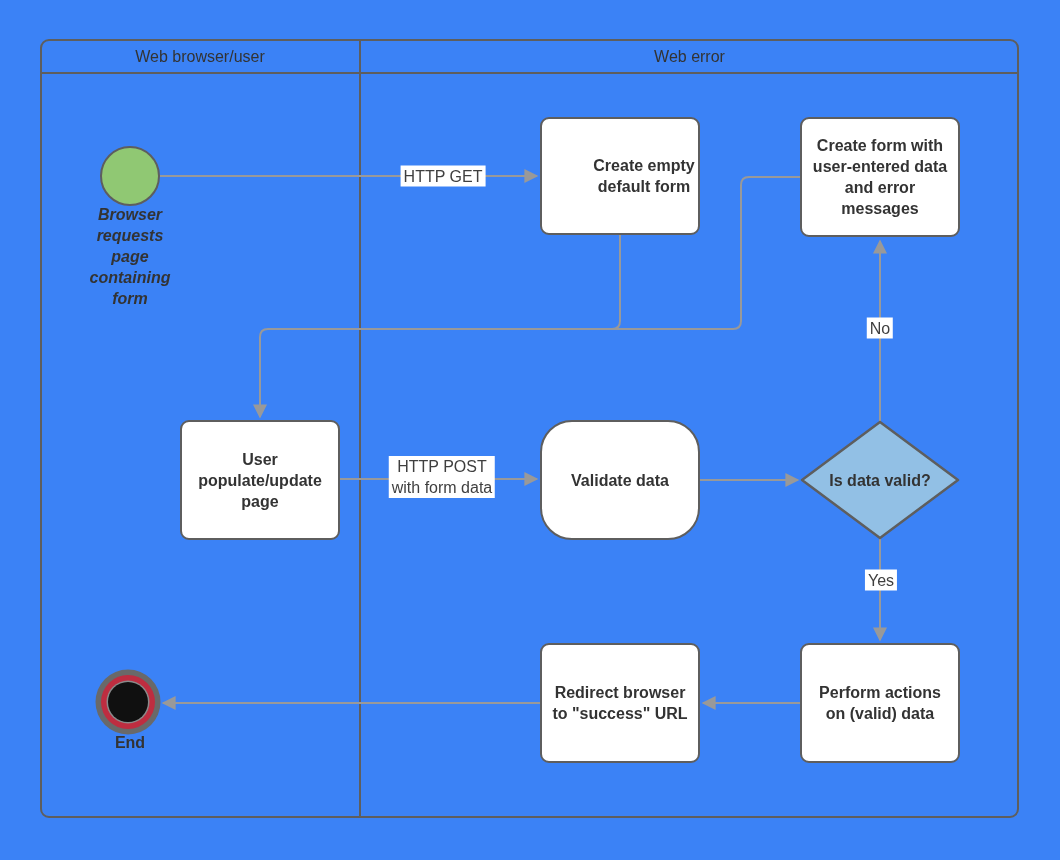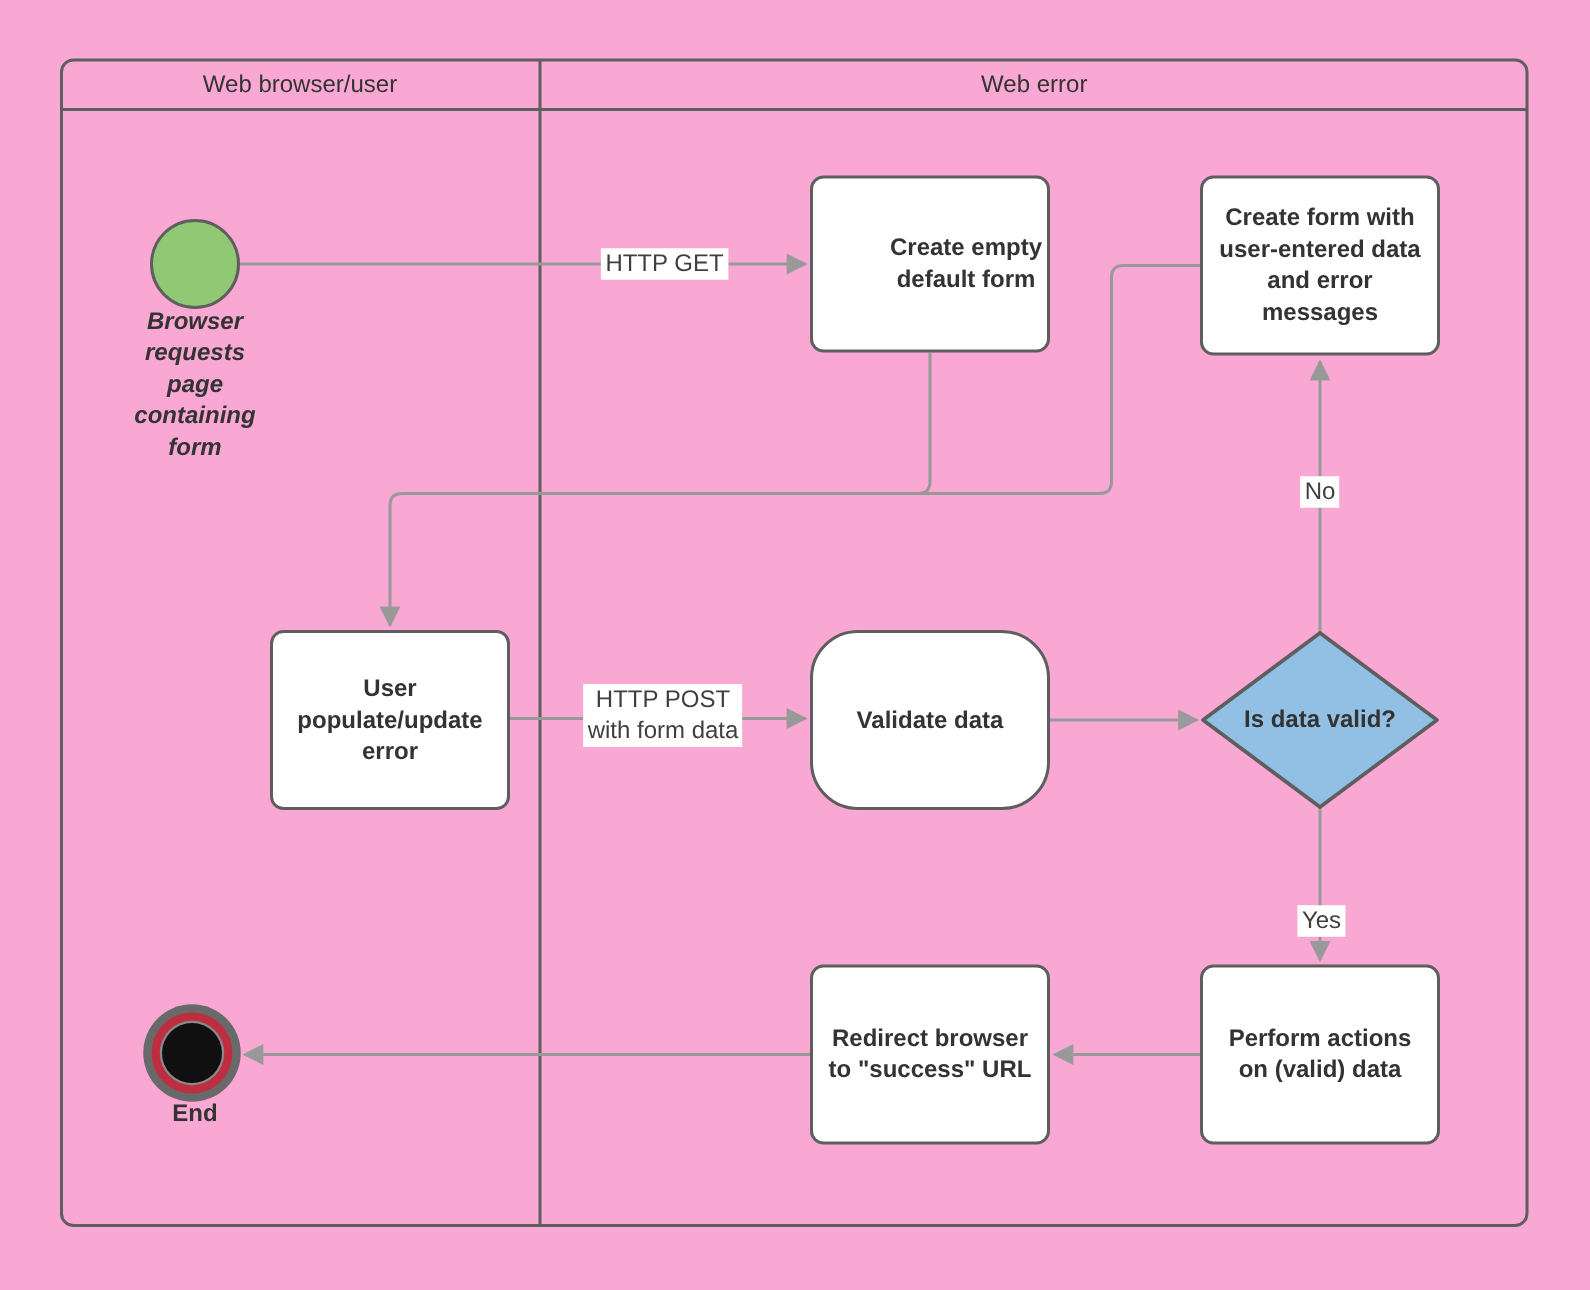--- a/index.html
+++ b/index.html
@@ -1,18 +1,18 @@
 <!DOCTYPE html>
 <html style="--start_fill: #90C873; --decision_fill: #92C0E5; --end_ring_red: #BE2D40; --node_stroke: #5E5E5E; --edge_line: #999999; --node_text: #333333; --label_text: #3F3F3F;"><head>
 <meta charset="utf-8">
 <title>Flowchart</title>
 <style>
   html,body{margin:0;padding:0;background:#fff;}
   #canvas{
-    position:relative;width:1060px;height:860px;background:#f9a8d4;overflow:hidden;
+    position:relative;width:1060px;height:860px;background:#3b82f6;overflow:hidden;
     font-family:"Liberation Sans",sans-serif;font-size:16px;color:var(--node_text,#333);
   }
   #lines{position:absolute;left:0;top:0;width:1060px;height:860px;}
   .abs{position:absolute;}
   .lane-header{
     display:flex;align-items:center;justify-content:center;
     color:var(--node_text,#333);font-size:16px;
   }
   .box{
     background:#fff;border:2.5px solid var(--node_stroke,#5E5E5E);border-radius:9px;
@@ -82,31 +82,31 @@
 form</div>
 
   <div class="abs box" style="left:540px;top:117px;width:160px;height:118px;padding-left:48px;">Create empty
 default form</div>
   <div class="abs box" style="left:800px;top:117px;width:160px;height:120px;">Create form with
 user-entered data
 and error
 messages</div>
   <div class="abs box" style="left:180px;top:420px;width:160px;height:120px;">User
 populate/update
-error</div>
+page</div>
   <div class="abs box" style="left:540px;top:420px;width:160px;height:120px;border-radius:32px;">Validate data</div>
   <div class="abs box" style="left:800px;top:643px;width:160px;height:120px;">Perform actions
 on (valid) data</div>
   <div class="abs box" style="left:540px;top:643px;width:160px;height:120px;">Redirect browser
 to "success" URL</div>
 
   <div class="abs diamond-label" style="left:880px;top:480px;">Is data valid?</div>
 
   <div class="abs end-core" style="left:108px;top:682px;"></div>
   <div class="abs node-label" style="left:103px;top:732px;width:54px;">End</div>
 
   <div class="abs edge-label" style="left:443px;top:176px;">HTTP GET</div>
   <div class="abs edge-label" style="left:442px;top:477px;">HTTP POST
 with form data</div>
   <div class="abs edge-label" style="left:880px;top:328px;">No</div>
-  <div class="abs edge-label" style="left:881px;top:614px;">Yes</div>
+  <div class="abs edge-label" style="left:881px;top:580px;">Yes</div>
 
 </div>
 
 </body></html>

